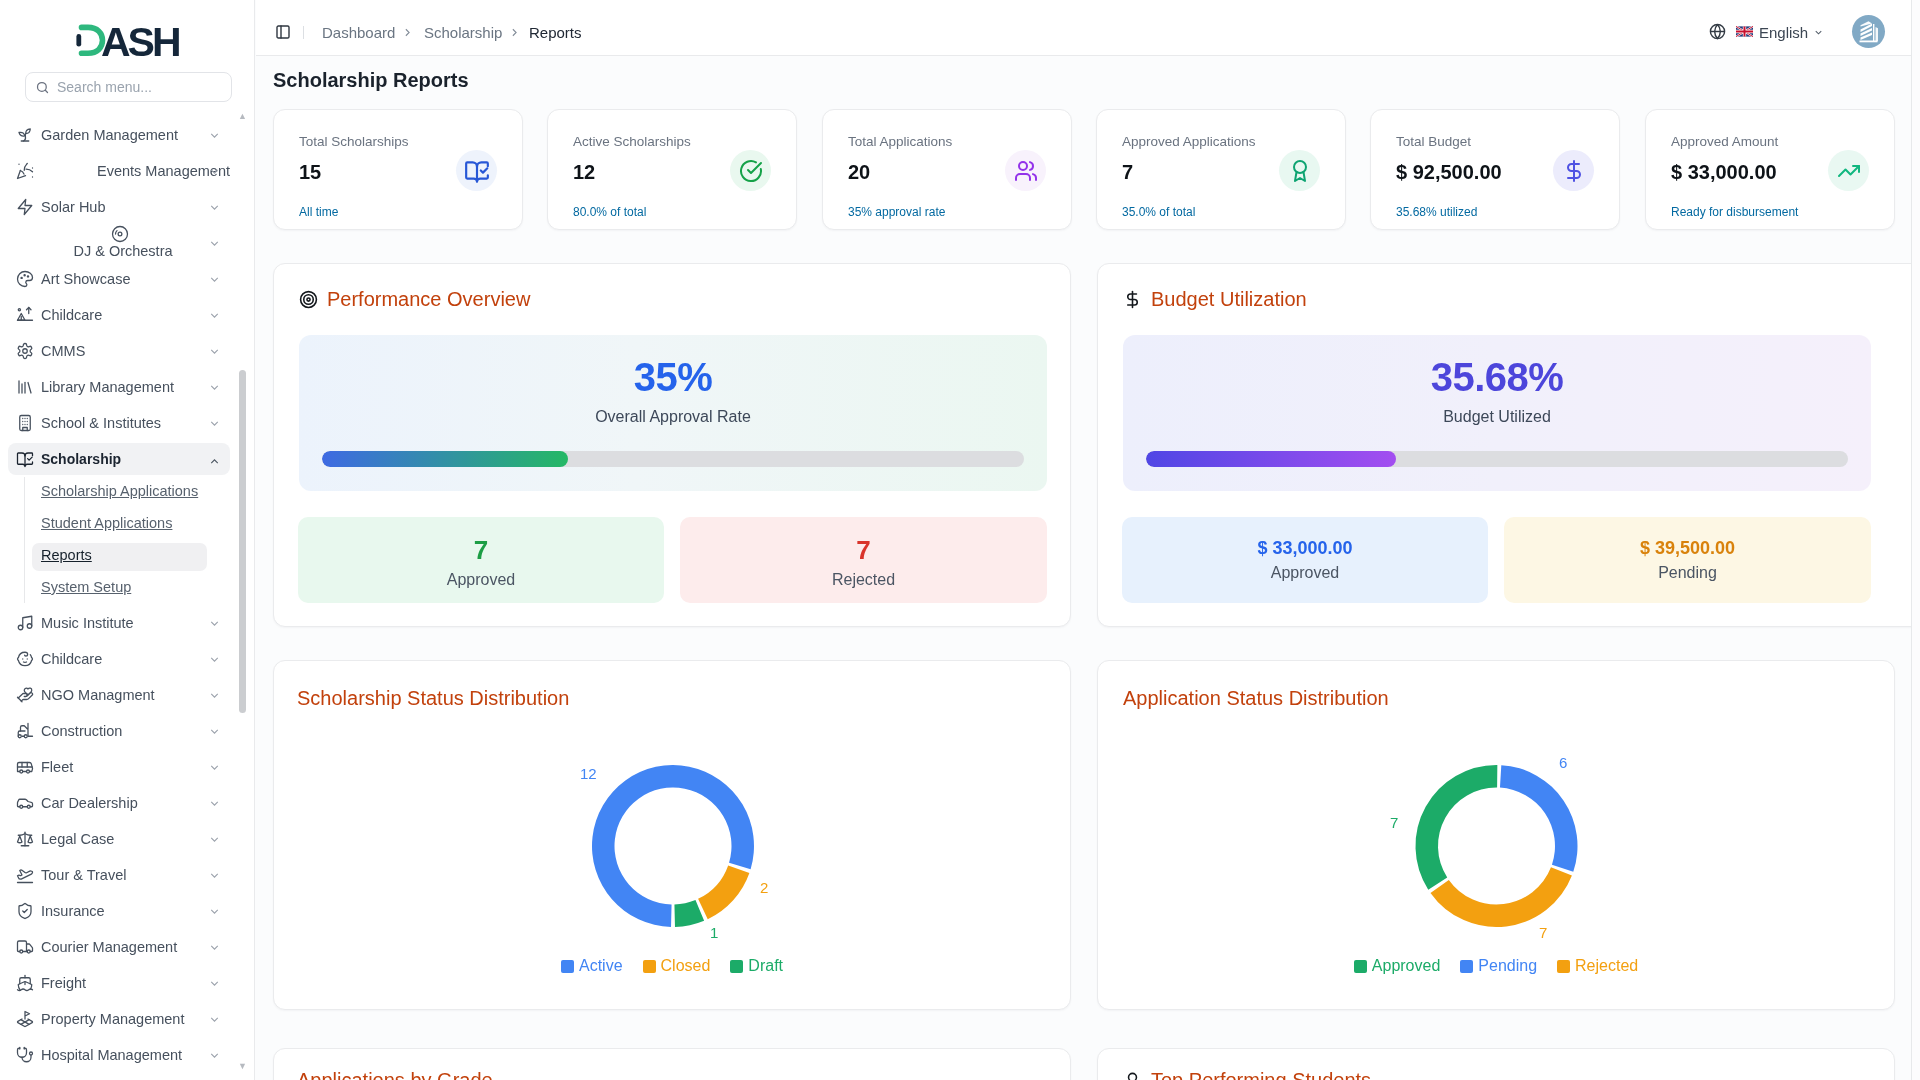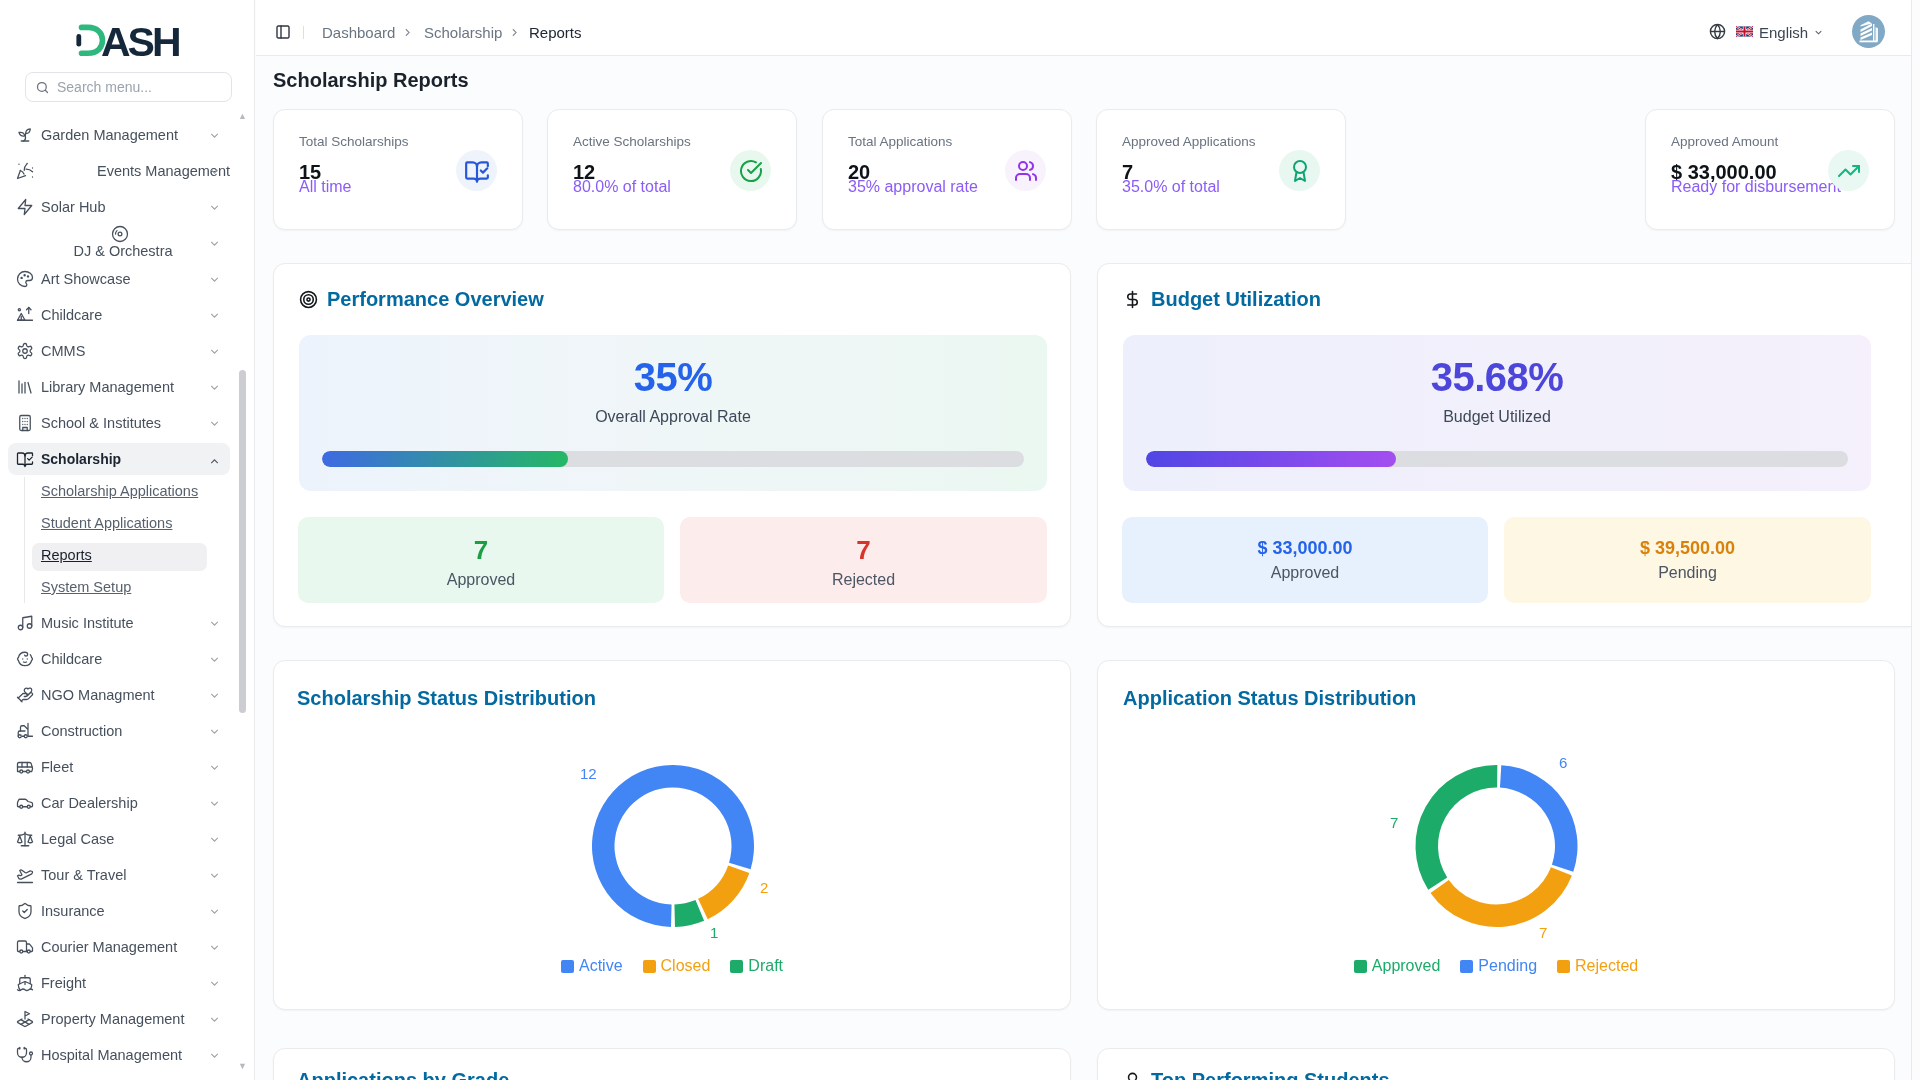--- a/index.html
+++ b/index.html
@@ -18,23 +18,23 @@
 .subpill { position:absolute; left:32px; width:175px; height:28px; background:#f0f0f2; border-radius:7px; }
 .sbthumb { position:absolute; left:239px; width:7px; border-radius:4px; background:#cbcdd0; }
 .sbarrow { position:absolute; left:238px; width:9px; height:9px; color:#b6bac0; font-size:9px; line-height:9px; text-align:center; }
 .topbar { position:absolute; left:256px; top:0; width:1664px; height:56px; background:#fff; border-bottom:1px solid #e9eaec;padding-left:45px; }
 .crumb { position:absolute; top:24px; font-size:15px; color:#6a7582; }
 .main { position:absolute; left:256px; top:56px; width:1664px; height:1024px; }
 .h1 { position:absolute; left:17px; top:13px; font-size:20px; font-weight:bold; color:#1a222c; }
 .card { position:absolute; background:#fff; border:1px solid #eaebed; border-radius:12px; box-shadow:0 1px 2px rgba(16,24,40,.04); }
 .scard .t { position:absolute; left:25px; top:24px; font-size:13.5px; color:#6a7380; }
 .scard .v { position:absolute; left:25px; top:51px; font-size:20px; font-weight:bold; color:#0e1318; }
-.scard .c { position:absolute; left:25px; top:68px; font-size:16px; color:#8b5cf6; }
+.scard .c { position:absolute; left:25px; top:95px; font-size:12px; color:#0369a1; }
 .scard .ico { position:absolute; right:25px; top:40px; width:41px; height:41px; border-radius:50%; display:flex; align-items:center; justify-content:center; }
-.ctitle { position:absolute; left:25px; top:24px; display:flex; align-items:center; font-size:20px; font-weight:bold; color:#0369a1; }
+.ctitle { position:absolute; left:25px; top:24px; display:flex; align-items:center; font-size:20px; font-weight:normal; color:#c2410c; }
 .ctitle svg { margin-right:9px; }
 .panel { position:absolute; left:25px; top:71px; width:748px; height:156px; border-radius:12px; text-align:center; }
 .bignum { margin-top:20px; font-size:40px; font-weight:bold; letter-spacing:-.5px; }
 .panlab { margin-top:8px; font-size:16px; color:#3d4859; }
 .track { position:absolute; left:48px; top:187px; width:702px; height:16px; border-radius:8px; background:#dcdde0; overflow:hidden; }
 .fill { height:16px; border-radius:8px; }
 .sbox { position:absolute; top:253px; width:366px; height:86px; border-radius:10px; text-align:center; }
 .sbox .bv { margin-top:18px; font-size:26px; font-weight:bold; }
 .sbox .bv2 { margin-top:21px; font-size:18px; font-weight:bold; }
 .sbox .bl { margin-top:5px; font-size:16px; color:#4b5563; }
@@ -437,20 +437,31 @@
     <div class="t">Approved Applications</div>
       <div class="v">7</div>
       <div class="c">35.0% of total</div>
     <div class="ico" style="background:#e8f8f1;">
         <svg width="24" height="24" viewBox="0 0 24 24" fill="none" stroke="#0ea472" stroke-width="2" stroke-linecap="round" stroke-linejoin="round">
           <circle cx="12" cy="8" r="6"></circle>
           <path d="M15.477 12.89 17 22l-5-3-5 3 1.523-9.11"></path>
         </svg>
       </div>
   </div>
+  <div class="card scard" style="left:1114px;top:53px;width:250px;height:121px;">
+    <div class="t">Total Budget</div>
+      <div class="v">$ 92,500.00</div>
+      <div class="c">35.68% utilized</div>
+    <div class="ico" style="background:#ececfc;">
+        <svg width="24" height="24" viewBox="0 0 24 24" fill="none" stroke="#4f52e3" stroke-width="2" stroke-linecap="round" stroke-linejoin="round">
+          <line x1="12" x2="12" y1="2" y2="22"></line>
+          <path d="M17 5H9.5a3.5 3.5 0 0 0 0 7h5a3.5 3.5 0 0 1 0 7H6"></path>
+        </svg>
+      </div>
+  </div>
   <div class="card scard" style="left:1389px;top:53px;width:250px;height:121px;">
     <div class="t">Approved Amount</div>
       <div class="v">$ 33,000.00</div>
       <div class="c">Ready for disbursement</div>
     <div class="ico" style="background:#e9f8f2;">
         <svg width="24" height="24" viewBox="0 0 24 24" fill="none" stroke="#10b77f" stroke-width="2" stroke-linecap="round" stroke-linejoin="round">
           <path d="M22 7 13.5 15.5 8.5 10.5 2 17"></path>
           <path d="M16 7h6v6"></path>
         </svg>
       </div>

